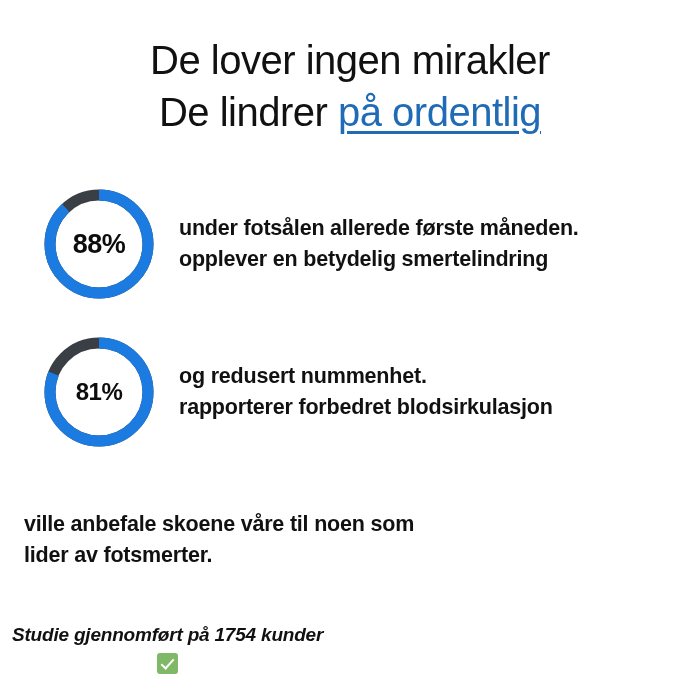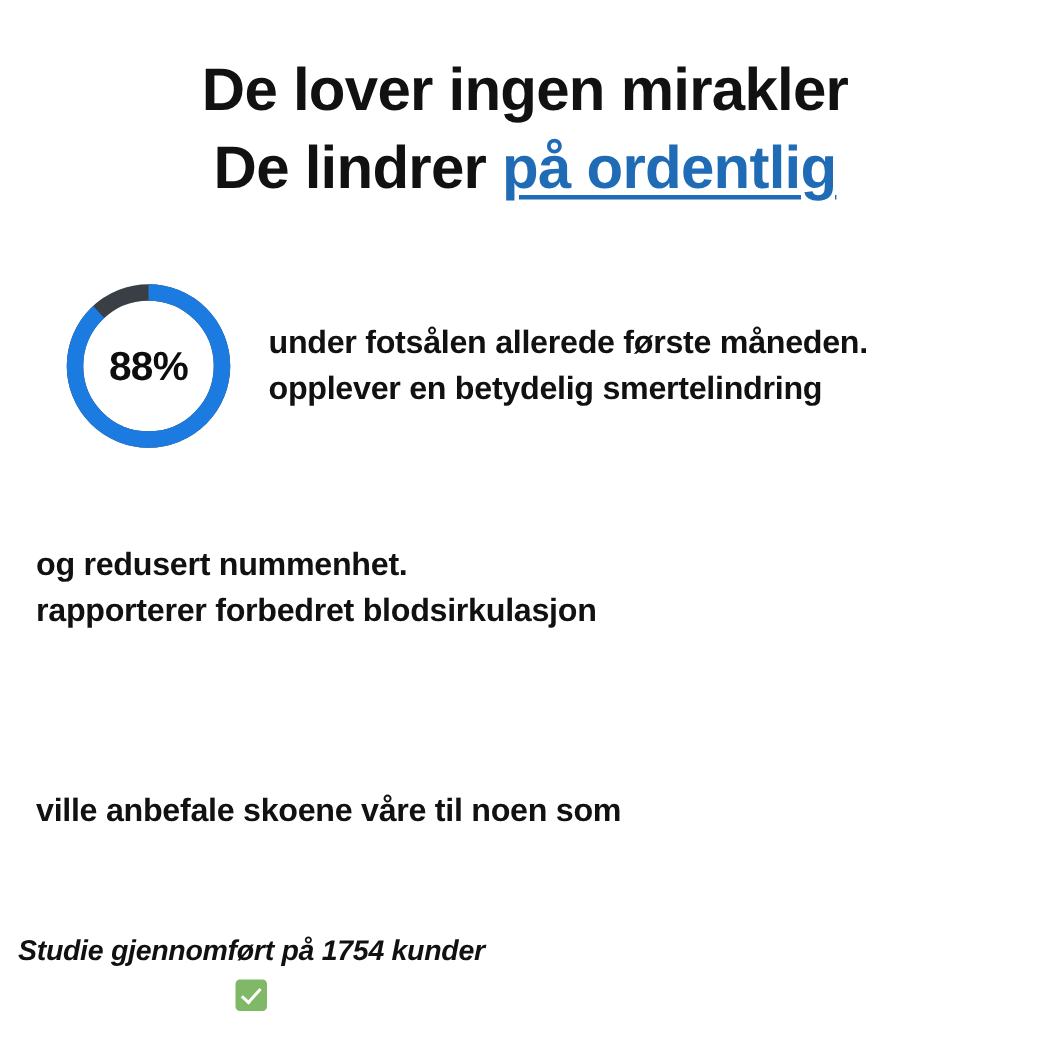--- a/index.html
+++ b/index.html
@@ -22,21 +22,21 @@
     box-sizing: border-box;
   }
 
   
   .headline {
     position: absolute;
     left: 0;
     top: 34px;
     width: 700px;
     text-align: center;
-    font-weight: 700;
+    font-weight: 400;
     font-size: 40px;
     line-height: 52px;
     color: #111111;
     letter-spacing: -0.5px;
   }
   .headline-line-1 { display: block; }
   .headline-line-2 { display: block; }
   .headline-link {
     color: #1F6BB5;
     text-decoration: underline;
@@ -153,29 +153,37 @@
         </svg>
         <div class="donut-value">88%</div>
       </div>
       <div class="stat-text">
         <span class="stat-text-line">under fotsålen allerede første måneden.</span>
         <span class="stat-text-line">opplever en betydelig smertelindring</span>
       </div>
     </div>
 
     <div class="stat-row">
+      <div class="donut">
+        <svg viewBox="0 0 112 112">
+          <circle cx="56" cy="56" r="49" fill="none" stroke="#3A3F45" stroke-width="11"></circle>
+          <circle class="arc" cx="56" cy="56" r="49" fill="none" stroke="#1B7BE0" stroke-width="11" stroke-linecap="butt" stroke-dasharray="249.37962484195776 58.49645520984194"></circle>
+        </svg>
+        <div class="donut-value small">81%</div>
+      </div>
       <div class="stat-text">
         <span class="stat-text-line">og redusert nummenhet.</span>
         <span class="stat-text-line">rapporterer forbedret blodsirkulasjon</span>
       </div>
     </div>
 
     <div class="stat-row">
       <div class="stat-text">
         <span class="stat-text-line">ville anbefale skoene våre til noen som</span>
+        <span class="stat-text-line">lider av fotsmerter.</span>
       </div>
     </div>
 
   </div>
 
   <div class="footer">
     <span>Studie gjennomført på 1754 kunder</span>
     <span class="check-badge"></span>
   </div>
 

